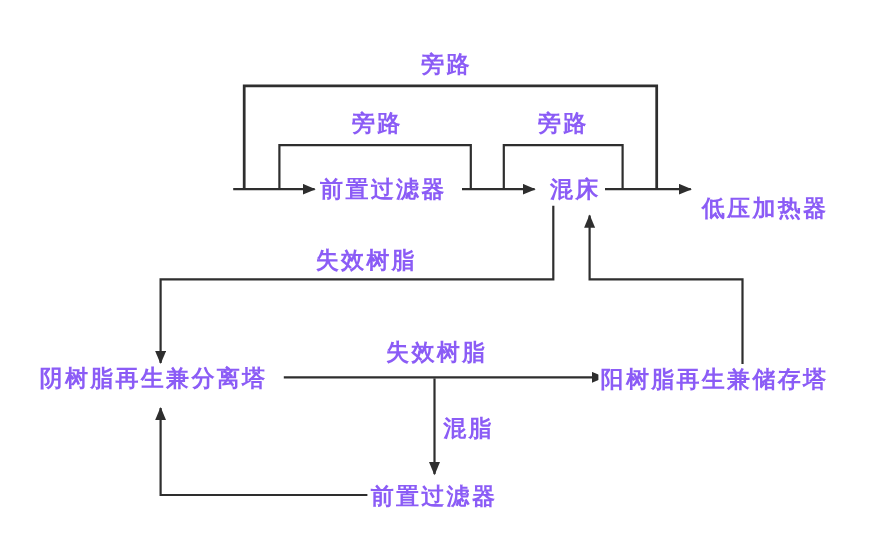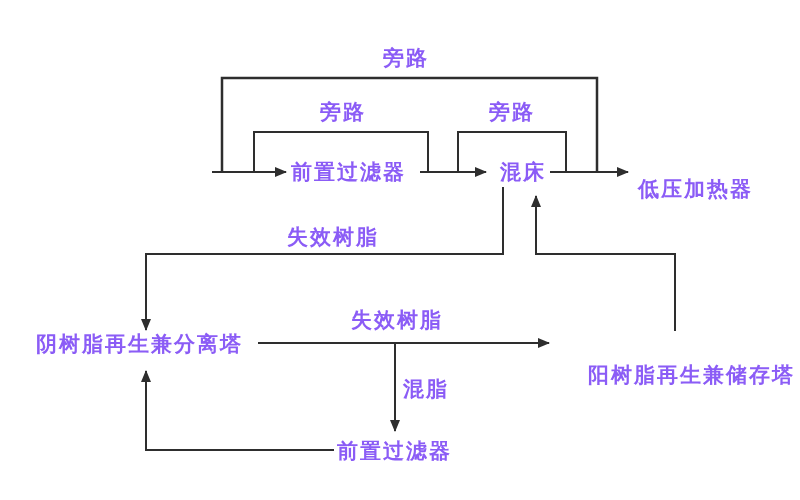--- a/index.html
+++ b/index.html
@@ -70,21 +70,21 @@
 
 
   <div class="lbl" style="left:289px; top:160px;">前置过滤器</div>
 
   <div class="lbl" style="left:498px; top:160px;">混床</div>
 
   <div class="lbl" style="left:636px; top:177px;">低压加热器</div>
 
   <div class="lbl" style="left:34px; top:332px;">阴树脂再生兼分离塔</div>
 
-  <div class="lbl" style="left:586px; top:333px;margin-top:30px;">阳树脂再生兼储存塔</div>
+  <div class="lbl" style="left:544px; top:333px;">阳树脂再生兼储存塔</div>
 
   <div class="lbl" style="left:335px; top:439px;">前置过滤器</div>
 
   <div class="lbl centered" style="left:406px; top:46px;">旁路</div>
 
   <div class="lbl centered" style="left:343px; top:100px;">旁路</div>
 
   <div class="lbl centered" style="left:512px; top:100px;">旁路</div>
 
   <div class="lbl centered" style="left:333px; top:225px;">失效树脂</div>

